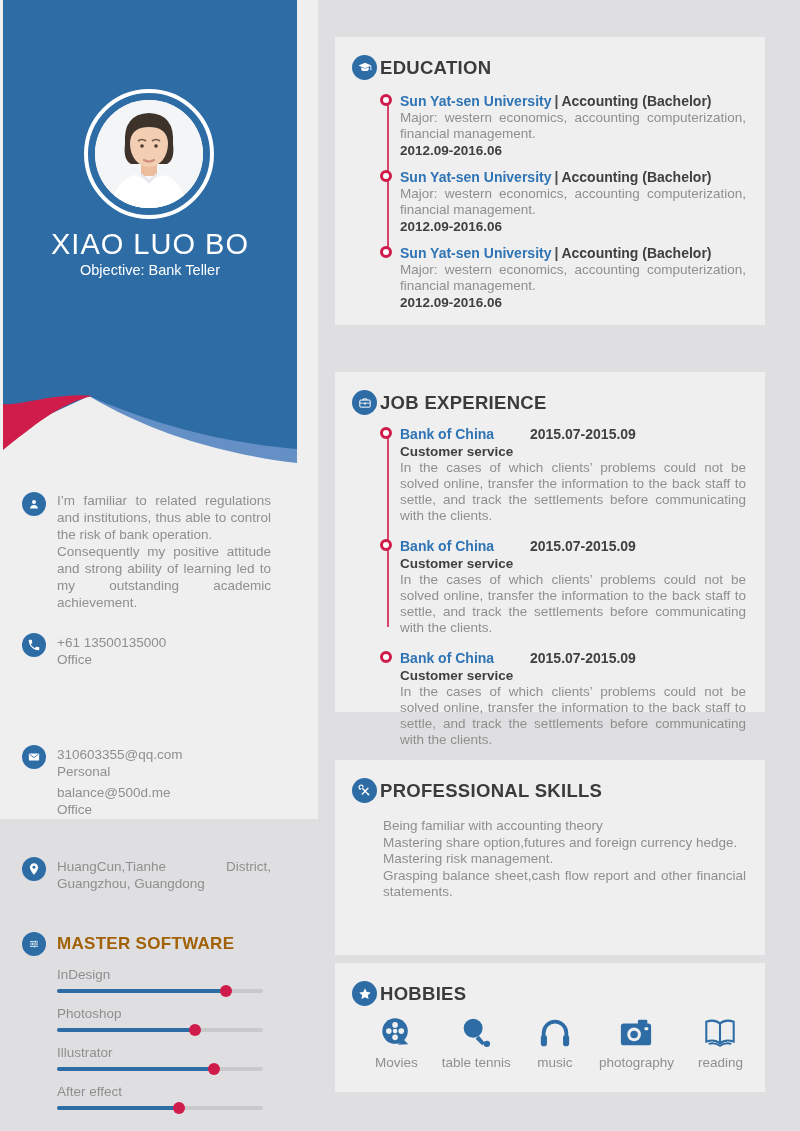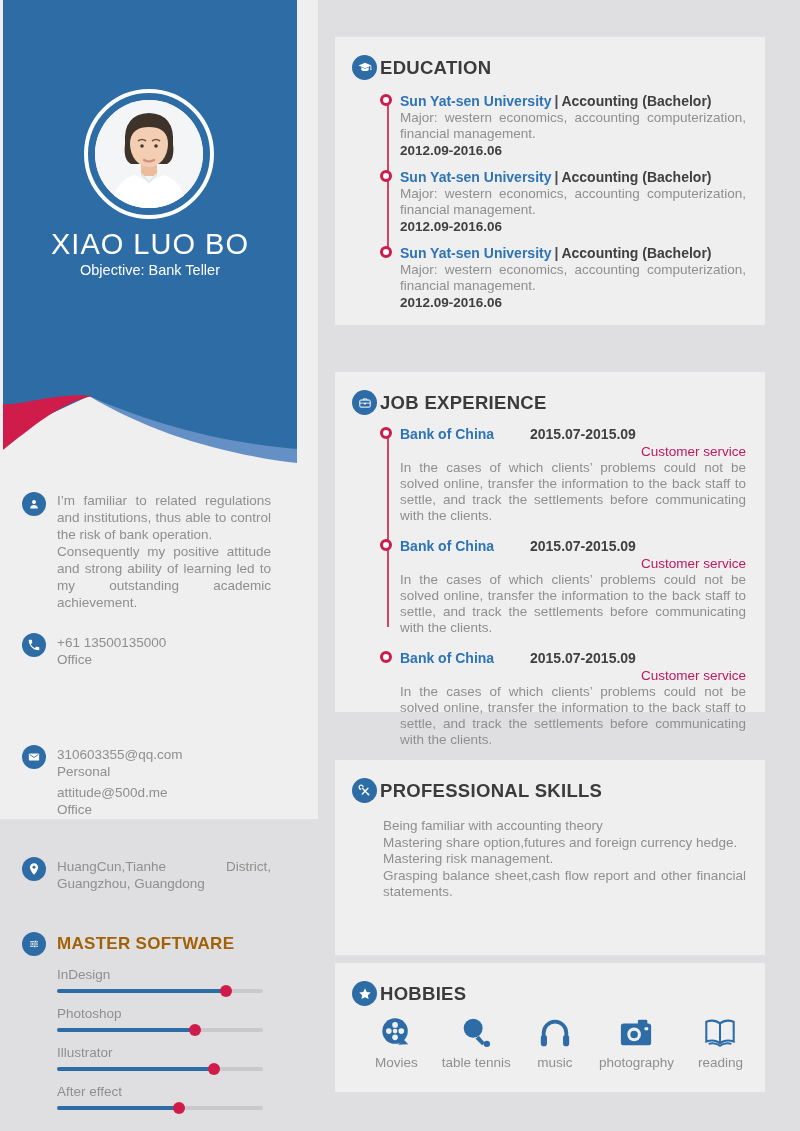--- a/index.html
+++ b/index.html
@@ -68,21 +68,21 @@
   .entry { position:relative; margin:0 19px 0 65px; }
   .dot {
     position:absolute; left:-20px; top:2px; width:6px; height:6px;
     border:3.5px solid #cf1b4b; border-radius:50%; background:#fdfdfd;
   }
   .e-title { font-size:14px; font-weight:bold; color:#404040; line-height:18px; position:relative; }
   .school { color:#2e74b5;margin-top:24px; }
   .sep { color:#4a4a4a; padding:0 3px; }
   .e-body { font-size:13.5px; color:#8f8f8f; line-height:16px; text-align:justify; }
   .e-date { font-size:13.5px; font-weight:bold; color:#404040; line-height:17px; }
-  .role { font-size:13.5px; font-weight:normal; color:#be185d; line-height:17px;text-align:right; }
+  .role { font-size:13.5px; font-weight:bold; color:#404040; line-height:17px; }
   .j-date { position:absolute; left:130px; top:0; color:#404040; }
   .m-edu { margin-bottom:9px; }
   .m-job { margin-bottom:13px; }
 
   .skill-body { position:absolute; left:48px; right:19px; top:58px; color:#8f8f8f; font-size:13.5px; line-height:16.5px; }
   .skill-body div { text-align:justify; }
 
   .hobby-row { position:absolute; left:40px; right:22px; top:53px; display:flex; justify-content:space-between; }
   .hobby-item { display:flex; flex-direction:column; align-items:center; gap:5px; }
   .hobby-item svg { height:34px; }
@@ -153,21 +153,21 @@
         <rect x="3.2" y="5.8" width="17.6" height="12.4" rx="1.6" fill="#fff"></rect>
         <path d="M4.4 7.4 L12 13 L19.6 7.4" stroke="#2e6ca6" stroke-width="1.5" fill="none"></path>
       </svg>
   </div>
   <div class="side-text" style="top:746px;">
     <div class="pair">
       <div>310603355@qq.com</div>
       <div>Personal</div>
     </div>
     <div class="pair">
-      <div>attitude@500d.me</div>
+      <div>balance@500d.me</div>
       <div>Office</div>
     </div>
   </div>
 
   <div class="s-icon" style="left:22px; top:857px;">
     <svg viewBox="0 0 24 24">
         <path fill="#fff" d="M12 2C8.13 2 5 5.13 5 9c0 5.25 7 13 7 13s7-7.75 7-13c0-3.87-3.13-7-7-7z"></path>
         <circle cx="12" cy="9" r="2.5" fill="#2e6ca6"></circle>
       </svg>
   </div>

